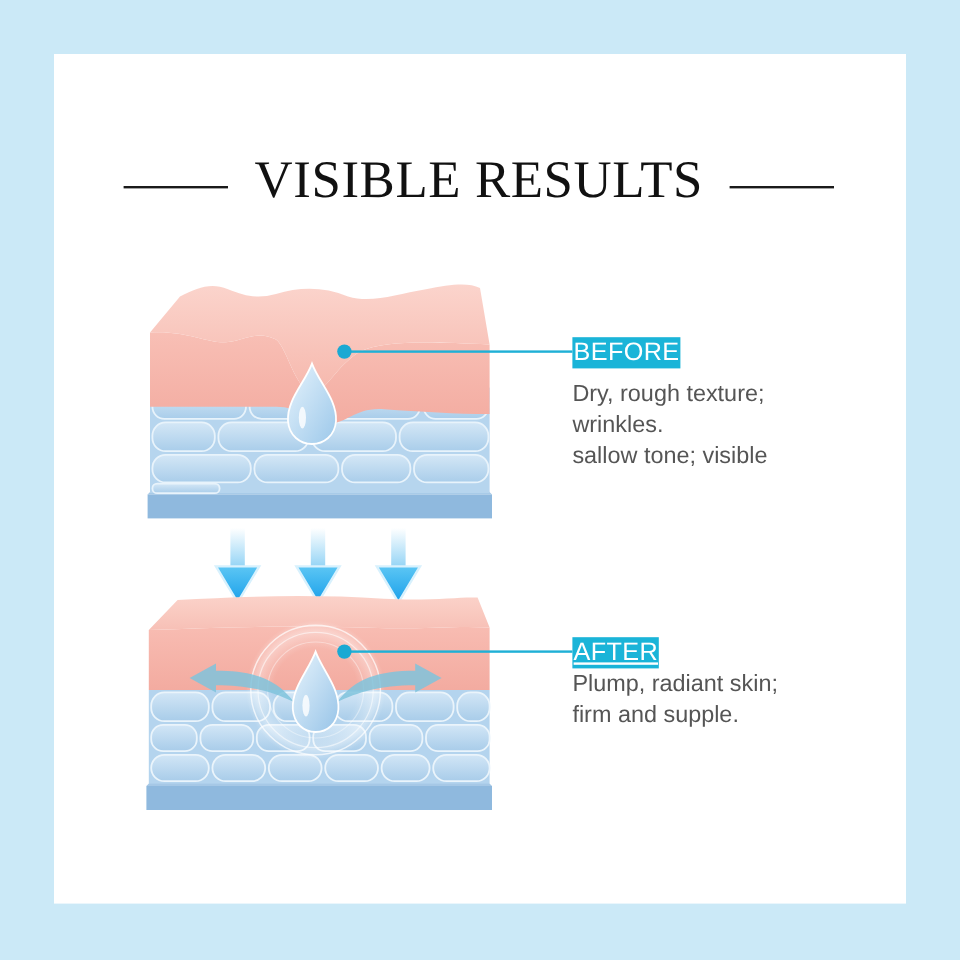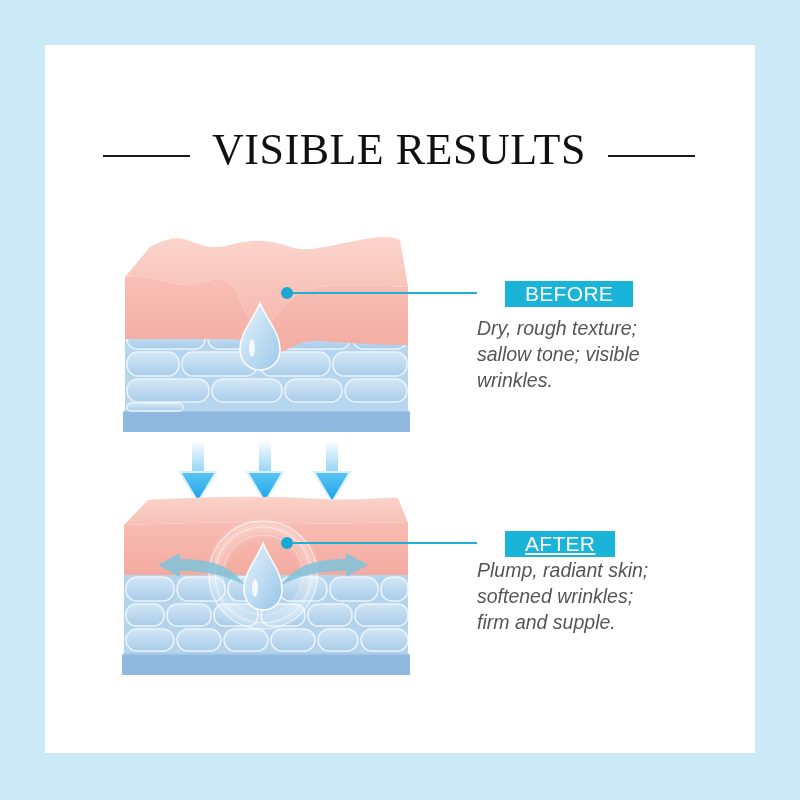--- a/index.html
+++ b/index.html
@@ -50,31 +50,30 @@
     border-radius: 50%;
     background: #1aa9d3;
   }
   .badge {
     position: absolute;
     background: #1ab4d8;
     color: #ffffff;
     font-size: 21px;
     line-height: 26px;
     height: 26px;
-    padding: 0 20px;
+    padding: 0 1px;
     letter-spacing: 0.3px;
-    margin-left: 28px;
   }
   .desc {
     position: absolute;
     color: #555555;
     font-size: 19.5px;
     line-height: 26px;
   }
-  .desc div { white-space: nowrap; font-style: italic; }
+  .desc div { white-space: nowrap; }
 </style>
 </head>
 <body>
 
 <div class="panel"></div>
 
 <div class="title-row">
   <div class="title-line left"></div>
   <div class="title-text">VISIBLE RESULTS</div>
   <div class="title-line right"></div>
@@ -131,22 +130,22 @@
   <path d="M140,68 C146,84 161,98 160,116 C159,128 150,135 140,135 C130,135 121,128 120,116 C119,98 134,84 140,68 Z" fill="url(#drop)" stroke="#ffffff" stroke-width="1.5"></path>
   <ellipse cx="132" cy="113" rx="3" ry="9" fill="#ffffff" opacity="0.8"></ellipse>
 </svg>
 
 <div class="connector" style="left:287px; top:292px; width:190px;"></div>
 <div class="dot" style="left:281px; top:287px;"></div>
 
 <div class="badge" style="left:477px; top:281px;">BEFORE</div>
 <div class="desc" style="left:477px; top:315px;">
   <div>Dry, rough texture;</div>
+  <div>wrinkles.</div>
   <div>sallow tone; visible</div>
-  <div>wrinkles.</div>
 </div>
 
 <svg class="illus" style="left:170px; top:440px;" width="200" height="68" viewBox="0 0 200 68">
   <defs>
     <linearGradient id="shaft" x1="0" y1="0" x2="0" y2="1">
       <stop offset="0" stop-color="#ffffff"></stop>
       <stop offset="1" stop-color="#8fd2f5"></stop>
     </linearGradient>
     <linearGradient id="head" x1="0" y1="0" x2="0" y2="1">
       <stop offset="0" stop-color="#5cc6f4"></stop>
@@ -234,15 +233,14 @@
   <path d="M143,48 C149,64 163,78 162,96 C161,108 153,115 143,115 C133,115 125,108 124,96 C123,78 137,64 143,48 Z" fill="url(#drop2)" stroke="#ffffff" stroke-width="1.5"></path>
   <ellipse cx="135" cy="93" rx="3" ry="9" fill="#ffffff" opacity="0.8"></ellipse>
 </svg>
 
 <div class="connector" style="left:287px; top:542px; width:190px;"></div>
 <div class="dot" style="left:281px; top:537px;"></div>
 
 <div class="badge" style="left:477px; top:531px;text-decoration:underline;">AFTER</div>
 <div class="desc" style="left:477px; top:557px;">
   <div>Plump, radiant skin;</div>
-  <div>softened wrinkles;</div>
   <div>firm and supple.</div>
 </div>
 
 </body></html>

